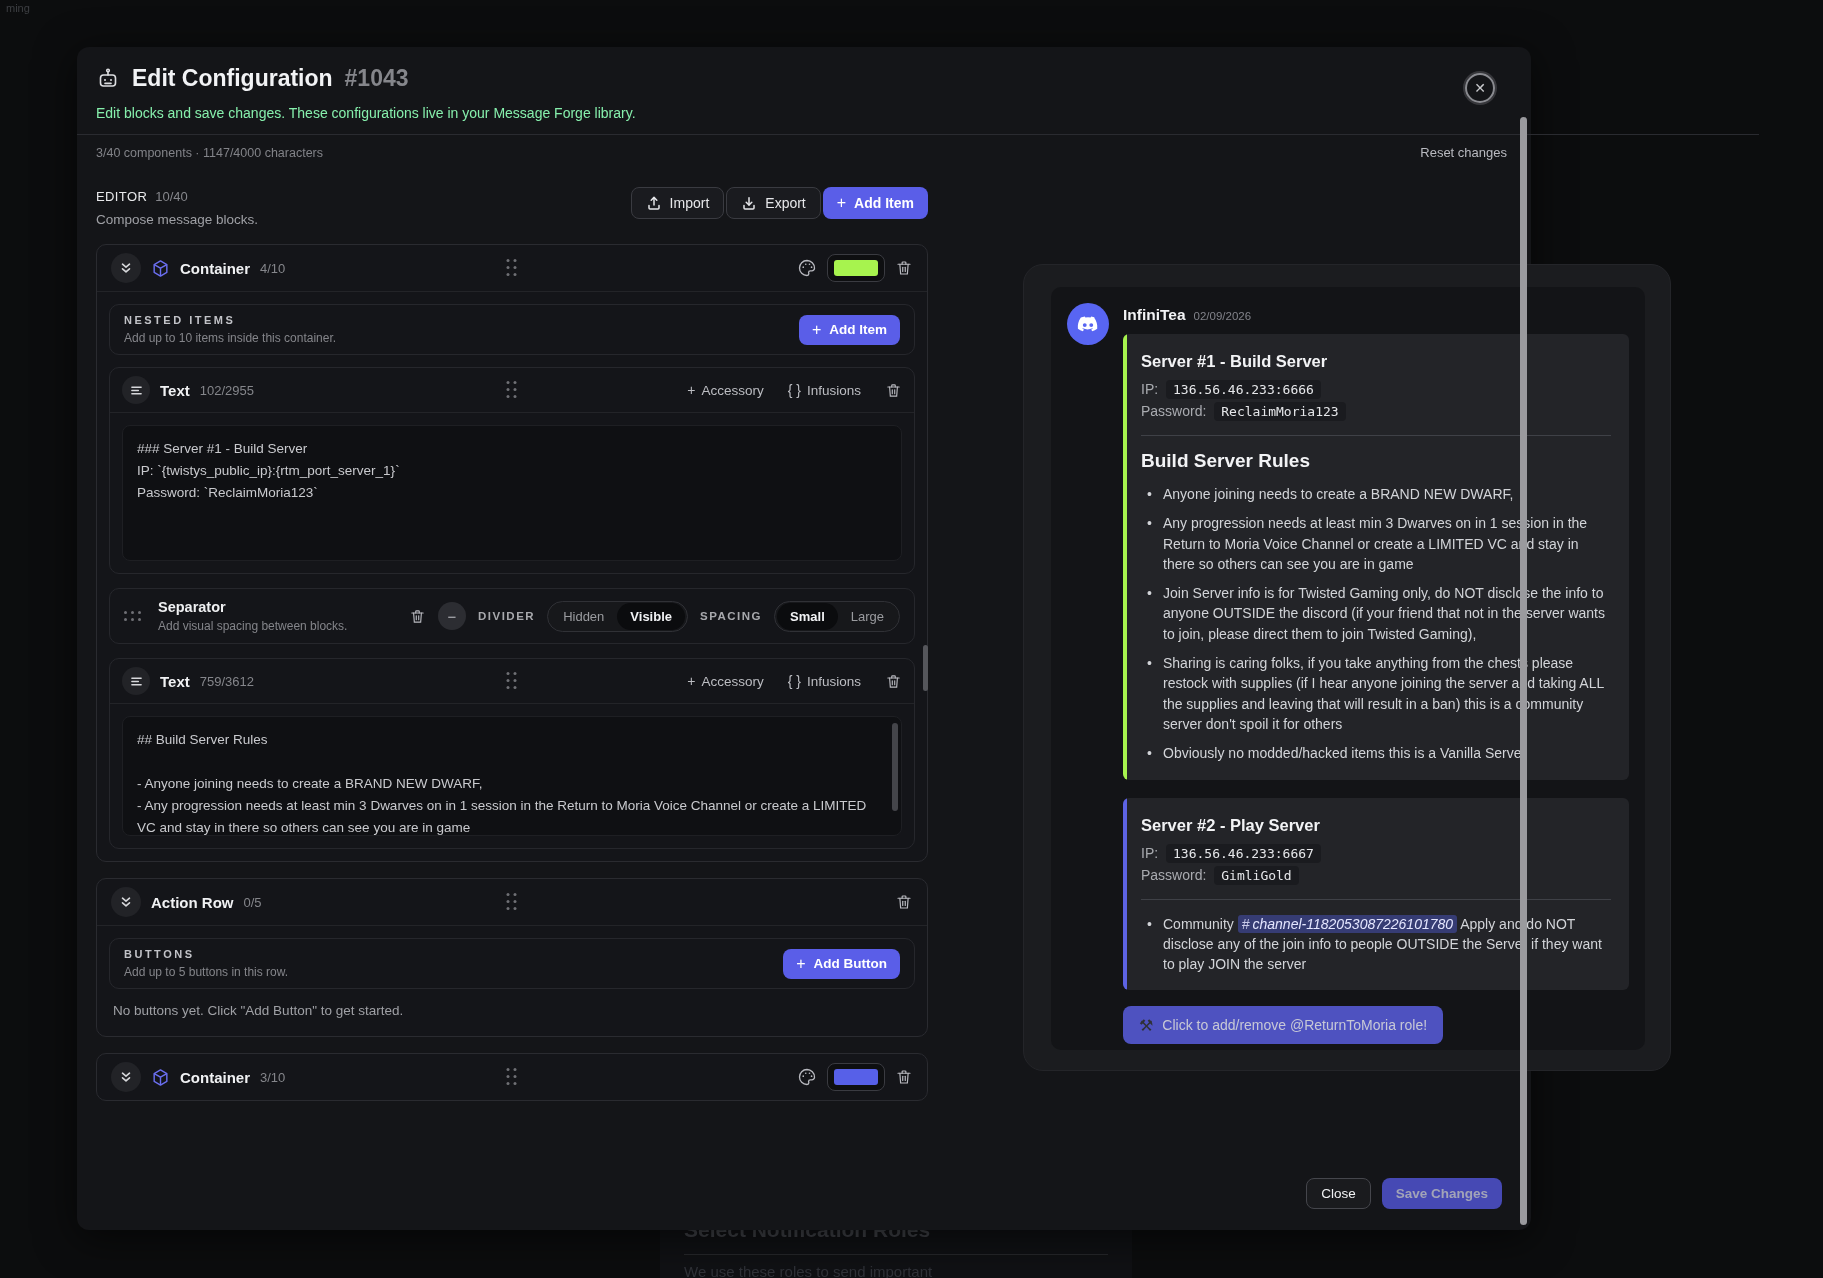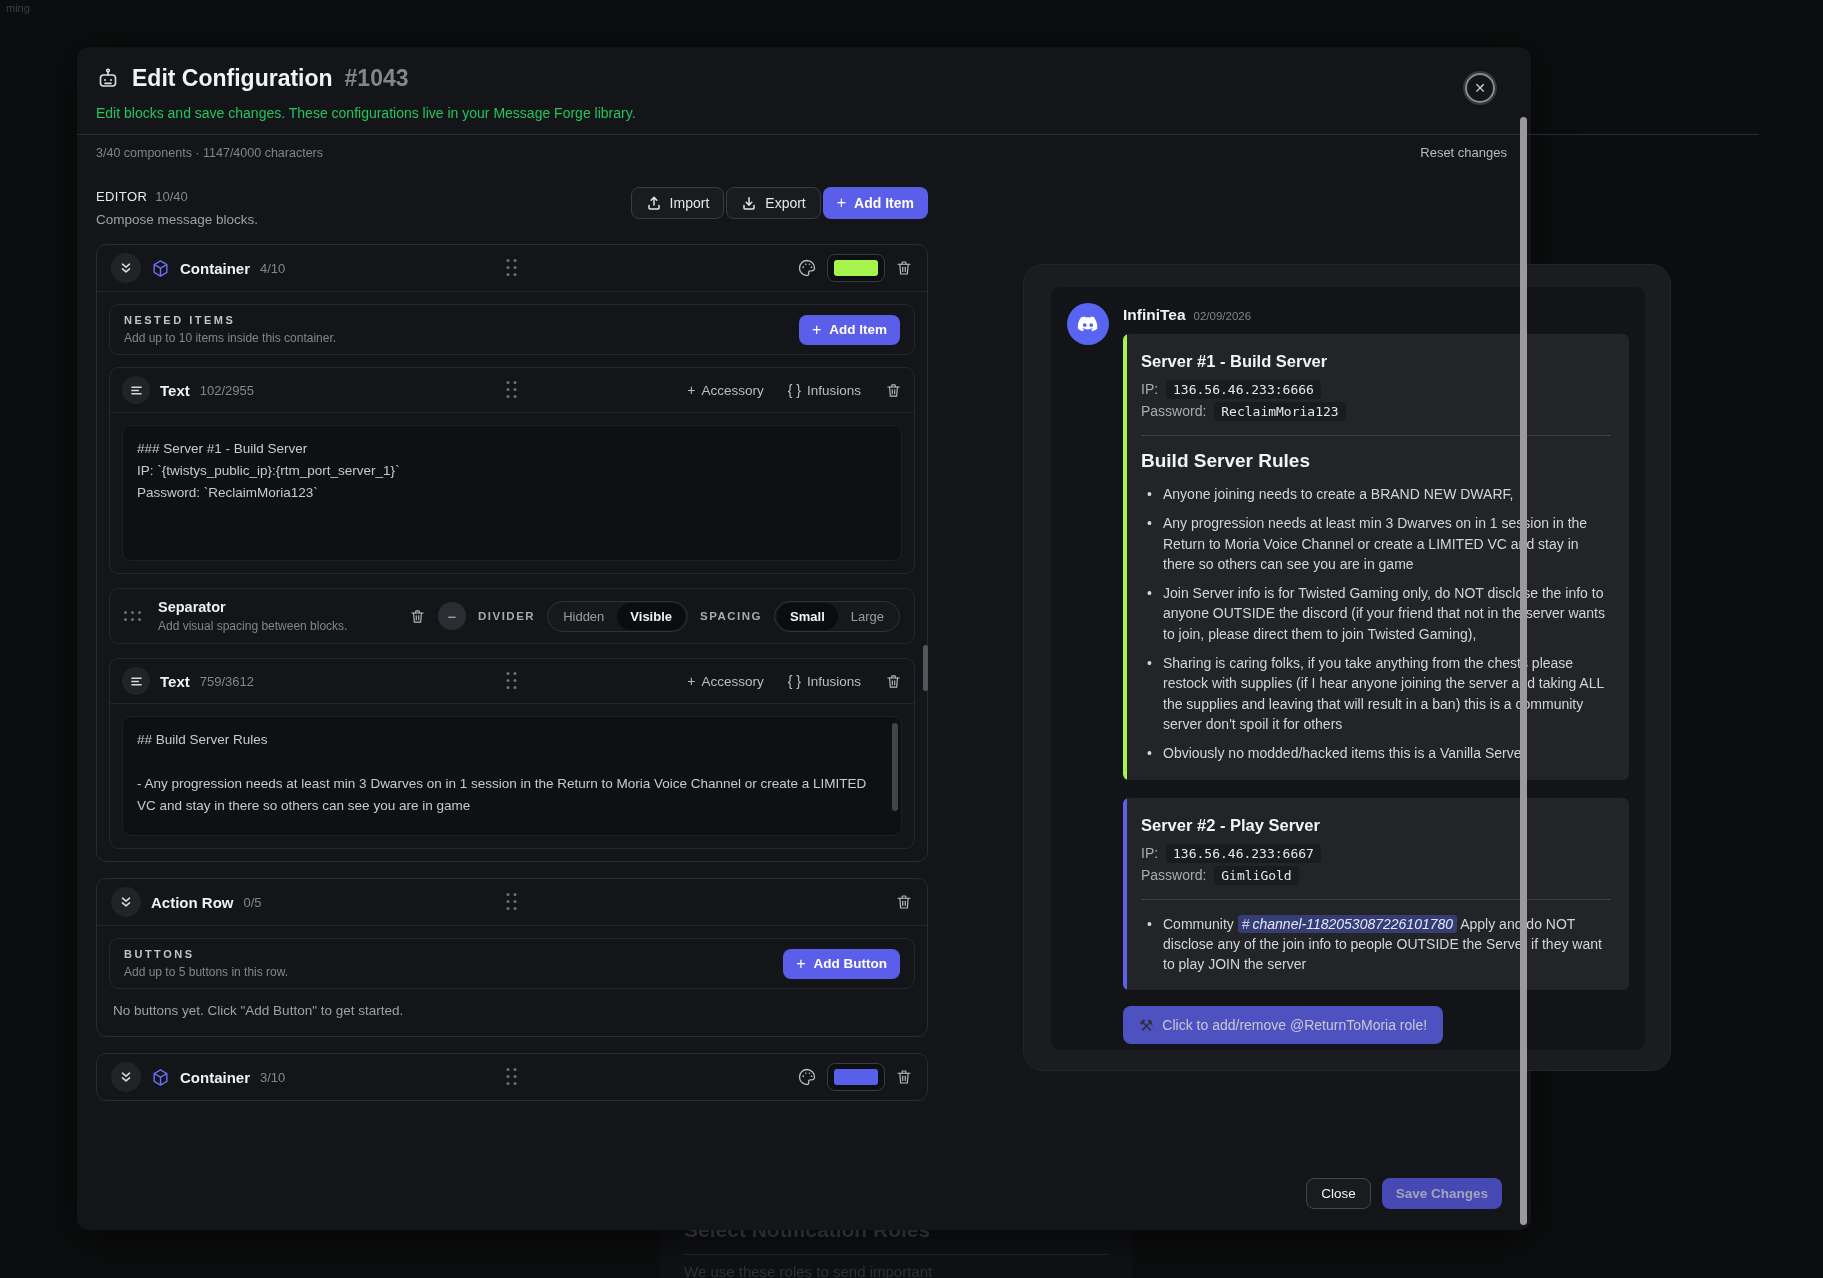--- a/index.html
+++ b/index.html
@@ -15,21 +15,21 @@
   .bg-panel p { margin:8px 0 0 24px; font-size:15px; color:#303238; }
 
   
   .modal { position:absolute; left:77px; top:47px; width:1454px; height:1183px; background:#141518; border-radius:12px; box-shadow:0 8px 40px rgba(0,0,0,.6); }
 
   .m-scrollbar { position:absolute; right:4px; top:70px; width:7px; height:1108px; background:#9a9a9e; border-radius:4px; }
 
   .m-header { position:absolute; left:19px; top:18px; display:flex; align-items:center; gap:12px; }
   .m-title { font-size:23px; font-weight:700; color:#f2f3f5; }
   .m-id { font-size:23px; font-weight:700; color:#85868b; }
-  .m-sub { position:absolute; left:19px; top:58px; font-size:14px; color:#22c55e; }
+  .m-sub { position:absolute; left:19px; top:58px; font-size:14px; color:#86efac; }
   .m-close { position:absolute; right:36px; top:26px; width:30px; height:30px; border-radius:50%; border:2px solid #8a8b90; box-shadow:0 0 0 2px rgba(120,121,126,.35); display:flex; align-items:center; justify-content:center; color:#c9cacd; font-size:14px; cursor:pointer; }
   .m-div { position:absolute; left:0; top:87px; width:1682px; border-top:1px solid #2a2b30; }
   .m-stats { position:absolute; left:19px; top:99px; font-size:12.5px; color:#828388; }
   .m-reset { position:absolute; right:24px; top:98px; font-size:13px; color:#b9bac0; cursor:pointer; }
 
   
   .editor { position:absolute; left:19px; top:140px; width:832px; height:972px; overflow:hidden; }
   .ed-scrollthumb { position:absolute; right:0; top:458px; width:5px; height:46px; background:#55565b; border-radius:3px; }
 
   .ed-head { display:flex; justify-content:space-between; align-items:flex-start; }
@@ -384,20 +384,21 @@
                     <path d="M6.5 7l1 13h9l1-13"></path>
                     <path d="M10.3 11v5.5"></path>
                     <path d="M13.7 11v5.5"></path>
                 </svg>
               </div>
             </div>
             <div class="card-divider"></div>
             <div class="textarea ta2">
               <div class="ta-line">## Build Server Rules</div>
               <div class="ta-line"></div>
+              <div class="ta-line">- Anyone joining needs to create a BRAND NEW DWARF,</div>
               <div class="ta-line">- Any progression needs at least min 3 Dwarves on in 1 session in the Return to Moria Voice Channel or create a LIMITED VC and stay in there so others can see you are in game</div>
 
               <div class="ta-thumb"></div>
             </div>
           </div>
 
         </div>
       </div>
 
       <div class="card" style="margin-top:16px;">

